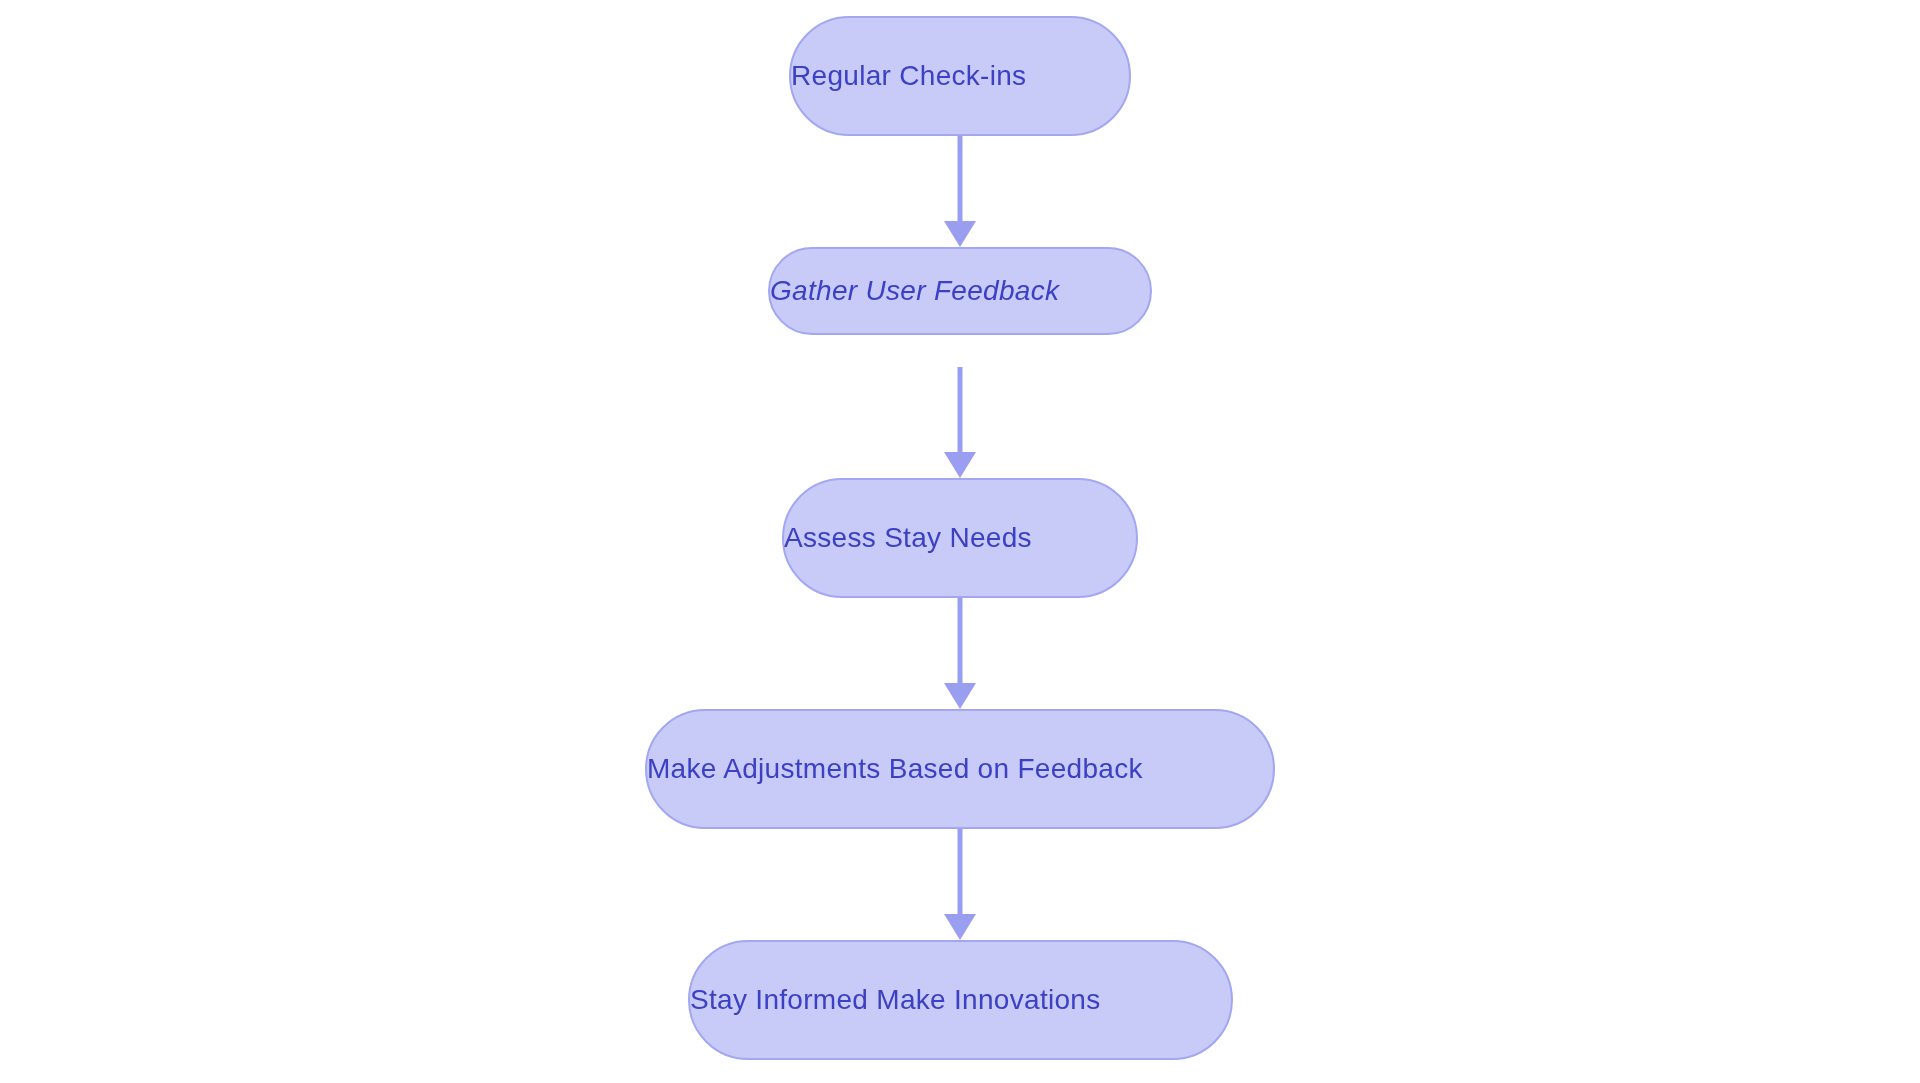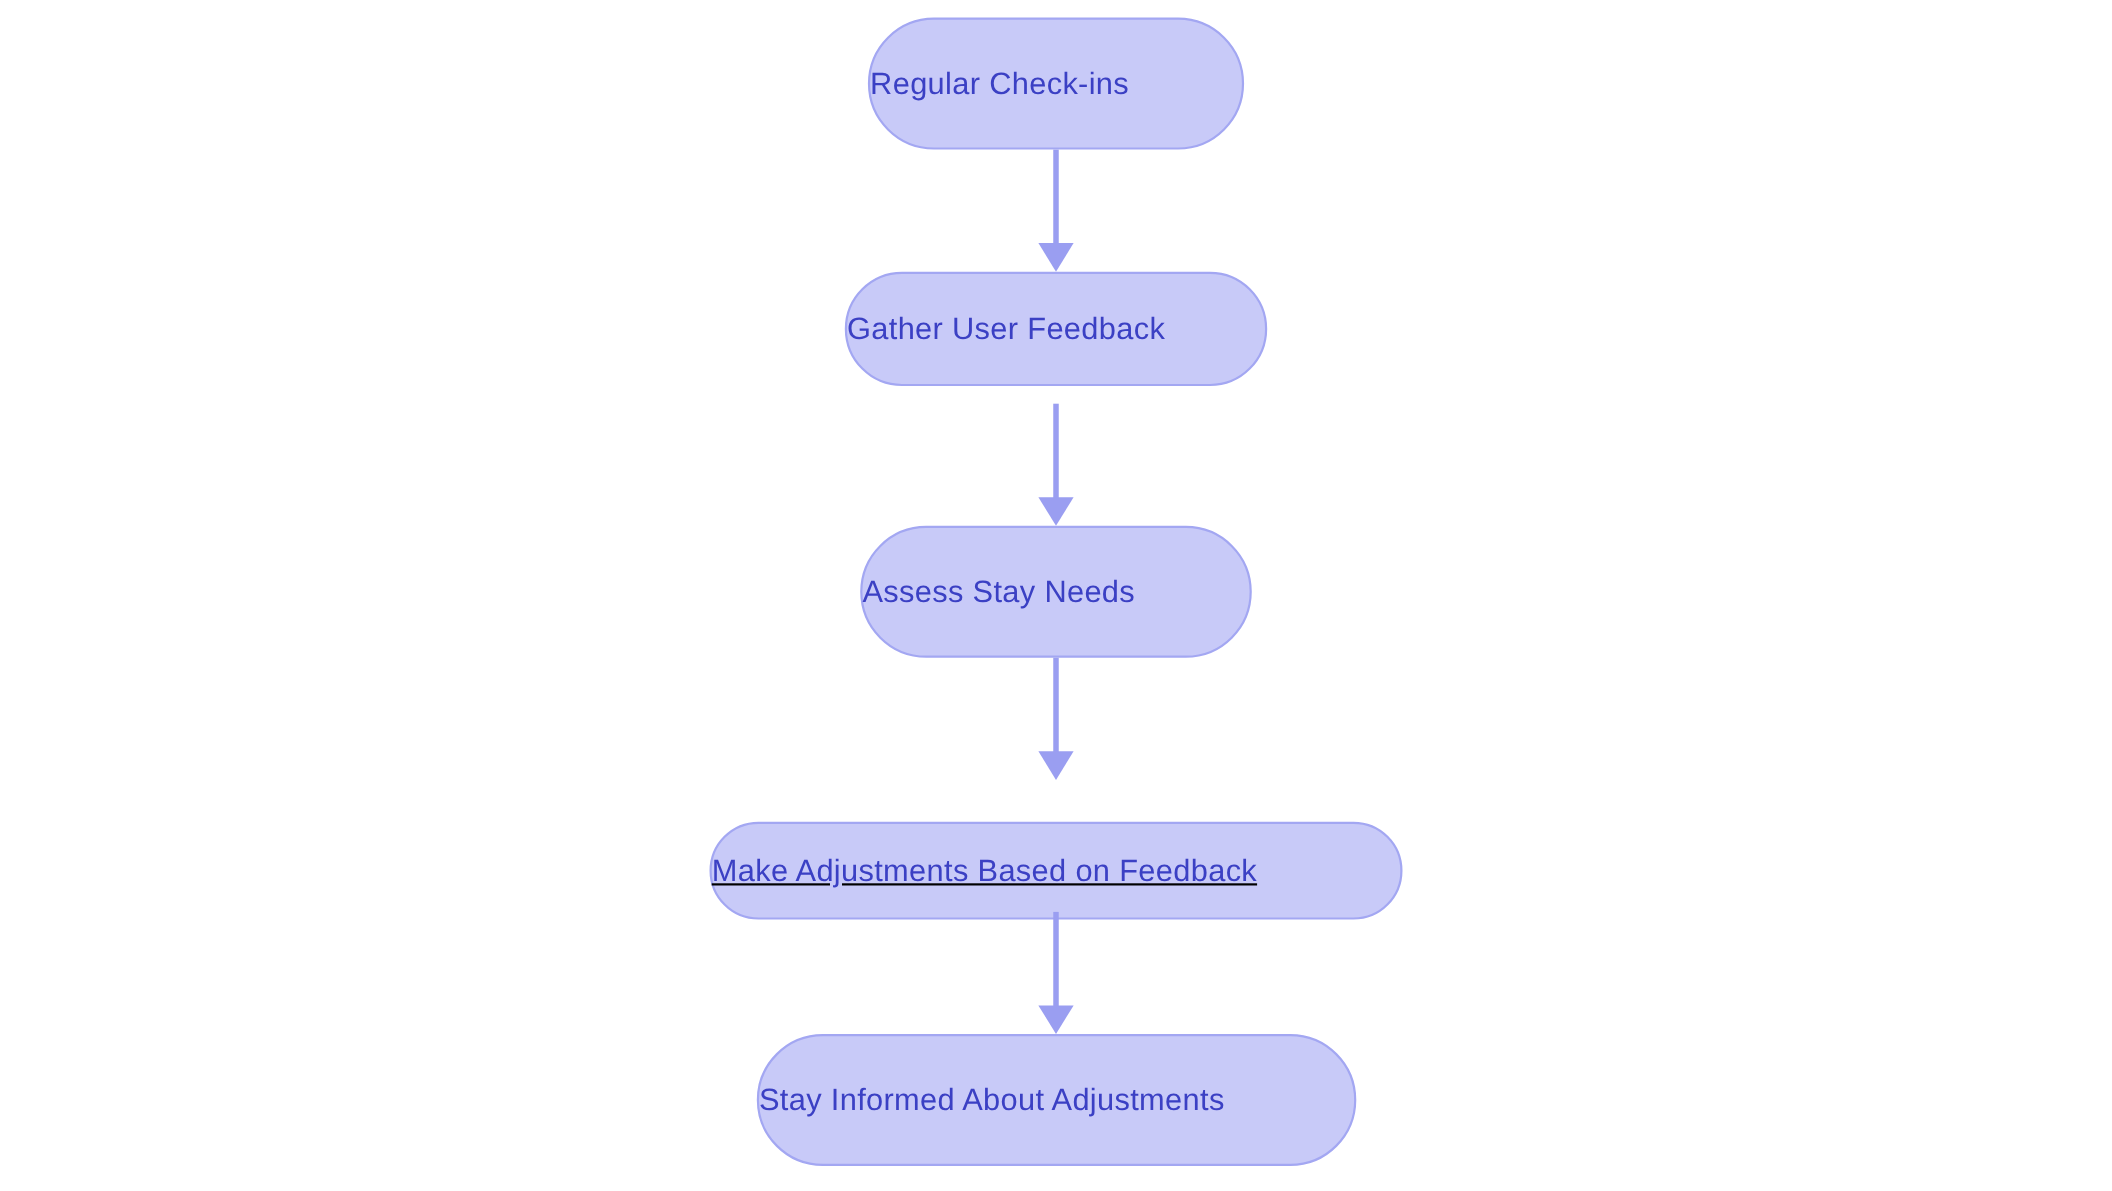--- a/index.html
+++ b/index.html
@@ -68,44 +68,44 @@
 
   <div class="node" style="left:789px; top:16px; width:342px; height:120px;">
     <span class="node-label">Regular Check-ins</span>
   </div>
 
   <div class="arrow" style="left:944px; top:136px; height:111px;">
     <div class="arrow-line"></div>
     <div class="arrow-head"></div>
   </div>
 
-  <div class="node" style="left:768px; top:247px; width:384px; height:104px;">
+  <div class="node" style="left:768px; top:247px; width:384px; height:88px;font-style:italic;">
     <span class="node-label">Gather User Feedback</span>
   </div>
 
   <div class="arrow" style="left:944px; top:367px; height:111px;">
     <div class="arrow-line"></div>
     <div class="arrow-head"></div>
   </div>
 
   <div class="node" style="left:782px; top:478px; width:356px; height:120px;">
     <span class="node-label">Assess Stay Needs</span>
   </div>
 
   <div class="arrow" style="left:944px; top:598px; height:111px;">
     <div class="arrow-line"></div>
     <div class="arrow-head"></div>
   </div>
 
-  <div class="node" style="left:645px; top:747px; width:630px; height:89px;text-decoration:underline;">
+  <div class="node" style="left:645px; top:709px; width:630px; height:120px;">
     <span class="node-label">Make Adjustments Based on Feedback</span>
   </div>
 
   <div class="arrow" style="left:944px; top:829px; height:111px;">
     <div class="arrow-line"></div>
     <div class="arrow-head"></div>
   </div>
 
   <div class="node" style="left:688px; top:940px; width:545px; height:120px;">
-    <span class="node-label">Stay Informed About Adjustments</span>
+    <span class="node-label">Stay Informed Make Innovations</span>
   </div>
 
 </div>
 
 </body></html>

